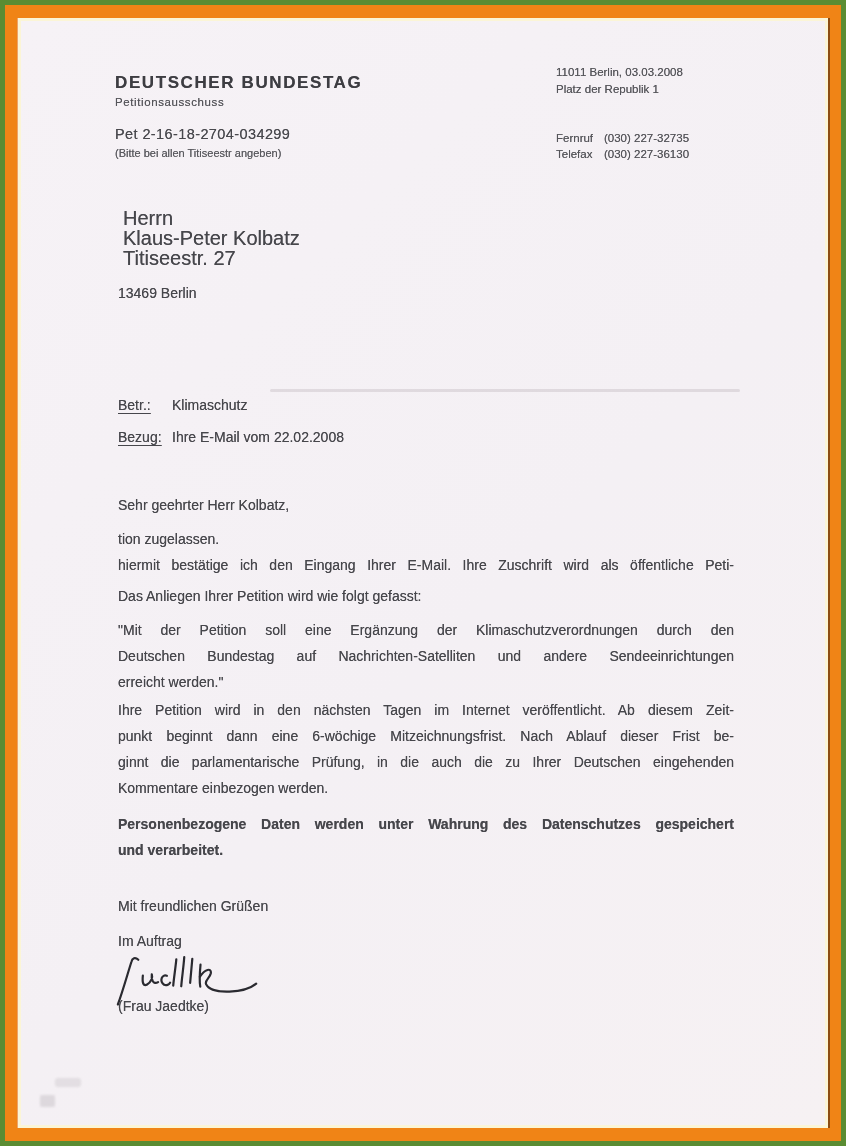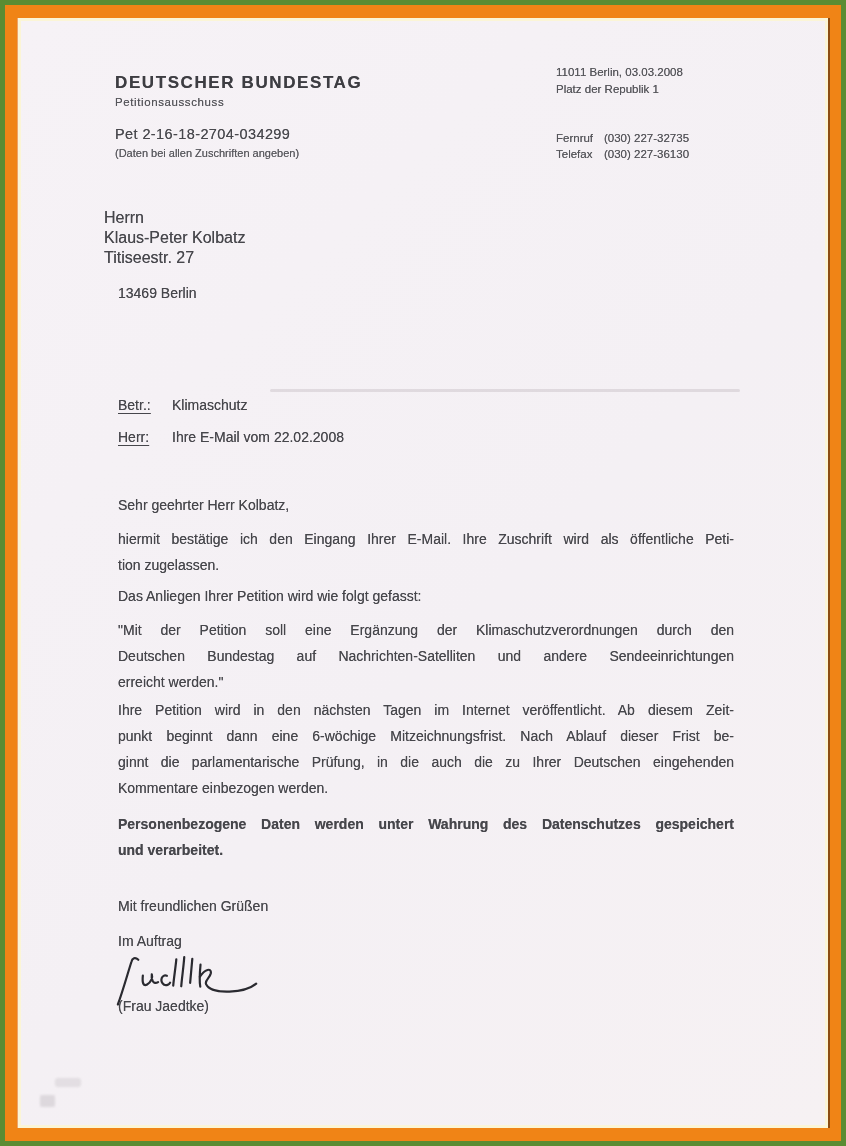--- a/index.html
+++ b/index.html
@@ -22,21 +22,21 @@
   .org{left:94px;top:52px;font-size:17px;font-weight:bold;letter-spacing:1.6px;color:#3d3d42;width:260px;}
   .dept{left:94px;top:75px;width:252px;font-size:11.5px;letter-spacing:.6px;color:#55555a;}
   .hright1{left:535px;top:43px;font-size:11.5px;line-height:17px;color:#55555a;}
   .refno{left:94px;top:105px;font-size:14.5px;letter-spacing:.4px;color:#48484d;}
   .refnote{left:94px;top:126px;font-size:11px;color:#5a5a5f;}
   .hright2{left:535px;top:109px;font-size:11.5px;line-height:16px;color:#55555a;}
   .tel-row span{display:inline-block;}
   .tel-label{width:48px;}
 
   
-  .recip{left:83px;top:187px;font-size:16px;line-height:20px;}
+  .recip{left:102px;top:187px;font-size:20px;line-height:20px;}
   .recip-city{left:97px;top:264px;font-size:14px;}
 
   
   .smudge-line{left:249px;top:368px;width:470px;height:3px;background:rgba(168,158,164,.28);
                border-radius:2px;filter:blur(.6px);}
   .blot1{left:34px;top:1057px;width:26px;height:9px;background:rgba(150,142,150,.18);border-radius:3px;filter:blur(1px);}
   .blot2{left:19px;top:1074px;width:15px;height:12px;background:rgba(140,132,142,.22);border-radius:2px;filter:blur(.8px);}
 
   
   .subj{font-size:14px;display:flex;}
@@ -70,21 +70,21 @@
 
         <div class="abs org">DEUTSCHER BUNDESTAG</div>
         <div class="abs dept">Petitionsausschuss</div>
 
         <div class="abs hright1">
           <div>11011 Berlin, 03.03.2008</div>
           <div>Platz der Republik 1</div>
         </div>
 
         <div class="abs refno">Pet 2-16-18-2704-034299</div>
-        <div class="abs refnote">(Daten bei allen Zuschriften angeben)</div>
+        <div class="abs refnote">(Bitte bei allen Titiseestr angeben)</div>
 
         <div class="abs hright2">
           <div class="tel-row"><span class="tel-label">Fernruf</span><span>(030) 227-32735</span></div>
           <div class="tel-row"><span class="tel-label">Telefax</span><span>(030) 227-36130</span></div>
         </div>
 
         <div class="abs recip">
           <div>Herrn</div>
           <div>Klaus-Peter Kolbatz</div>
           <div>Titiseestr. 27</div>
@@ -93,28 +93,28 @@
 
         <div class="abs smudge-line"></div>
         <div class="abs blot1"></div>
         <div class="abs blot2"></div>
 
         <div class="abs subj subj-betr">
           <span class="subj-label">Betr.:</span>
           <span>Klimaschutz</span>
         </div>
         <div class="abs subj subj-bezug">
-          <span class="subj-label">Herr:</span>
+          <span class="subj-label">Bezug:</span>
           <span>Ihre E-Mail vom 22.02.2008</span>
         </div>
 
         <div class="abs greet">Sehr geehrter Herr Kolbatz,</div>
         <div class="abs para p1">
+            <div class="line">tion zugelassen.</div>
             <div class="line jline">hiermit bestätige ich den Eingang Ihrer E-Mail. Ihre Zuschrift wird als öffentliche Peti-</div>
-            <div class="line">tion zugelassen.</div>
           </div>
         <div class="abs para p2">
             <div class="line">Das Anliegen Ihrer Petition wird wie folgt gefasst:</div>
           </div>
         <div class="abs para p3">
             <div class="line jline">"Mit der Petition soll eine Ergänzung der Klimaschutzverordnungen durch den</div>
             <div class="line jline">Deutschen Bundestag auf Nachrichten-Satelliten und andere Sendeeinrichtungen</div>
             <div class="line">erreicht werden."</div>
           </div>
         <div class="abs para p4">

